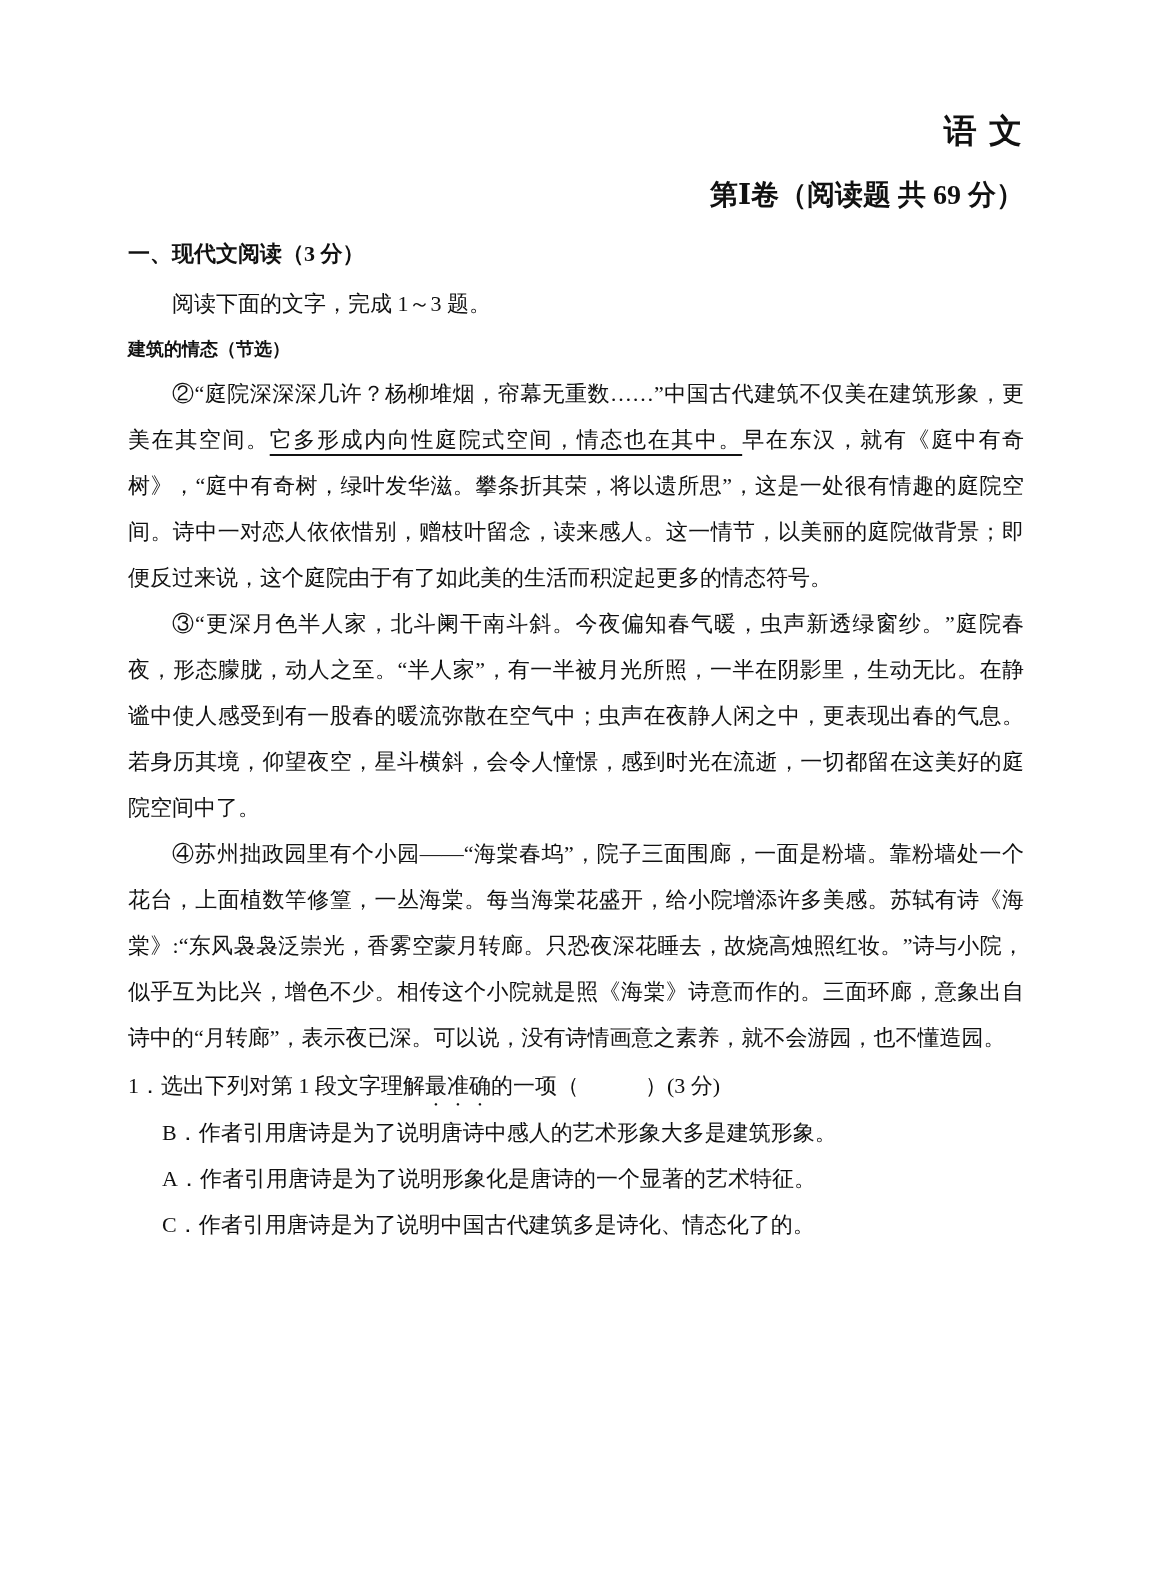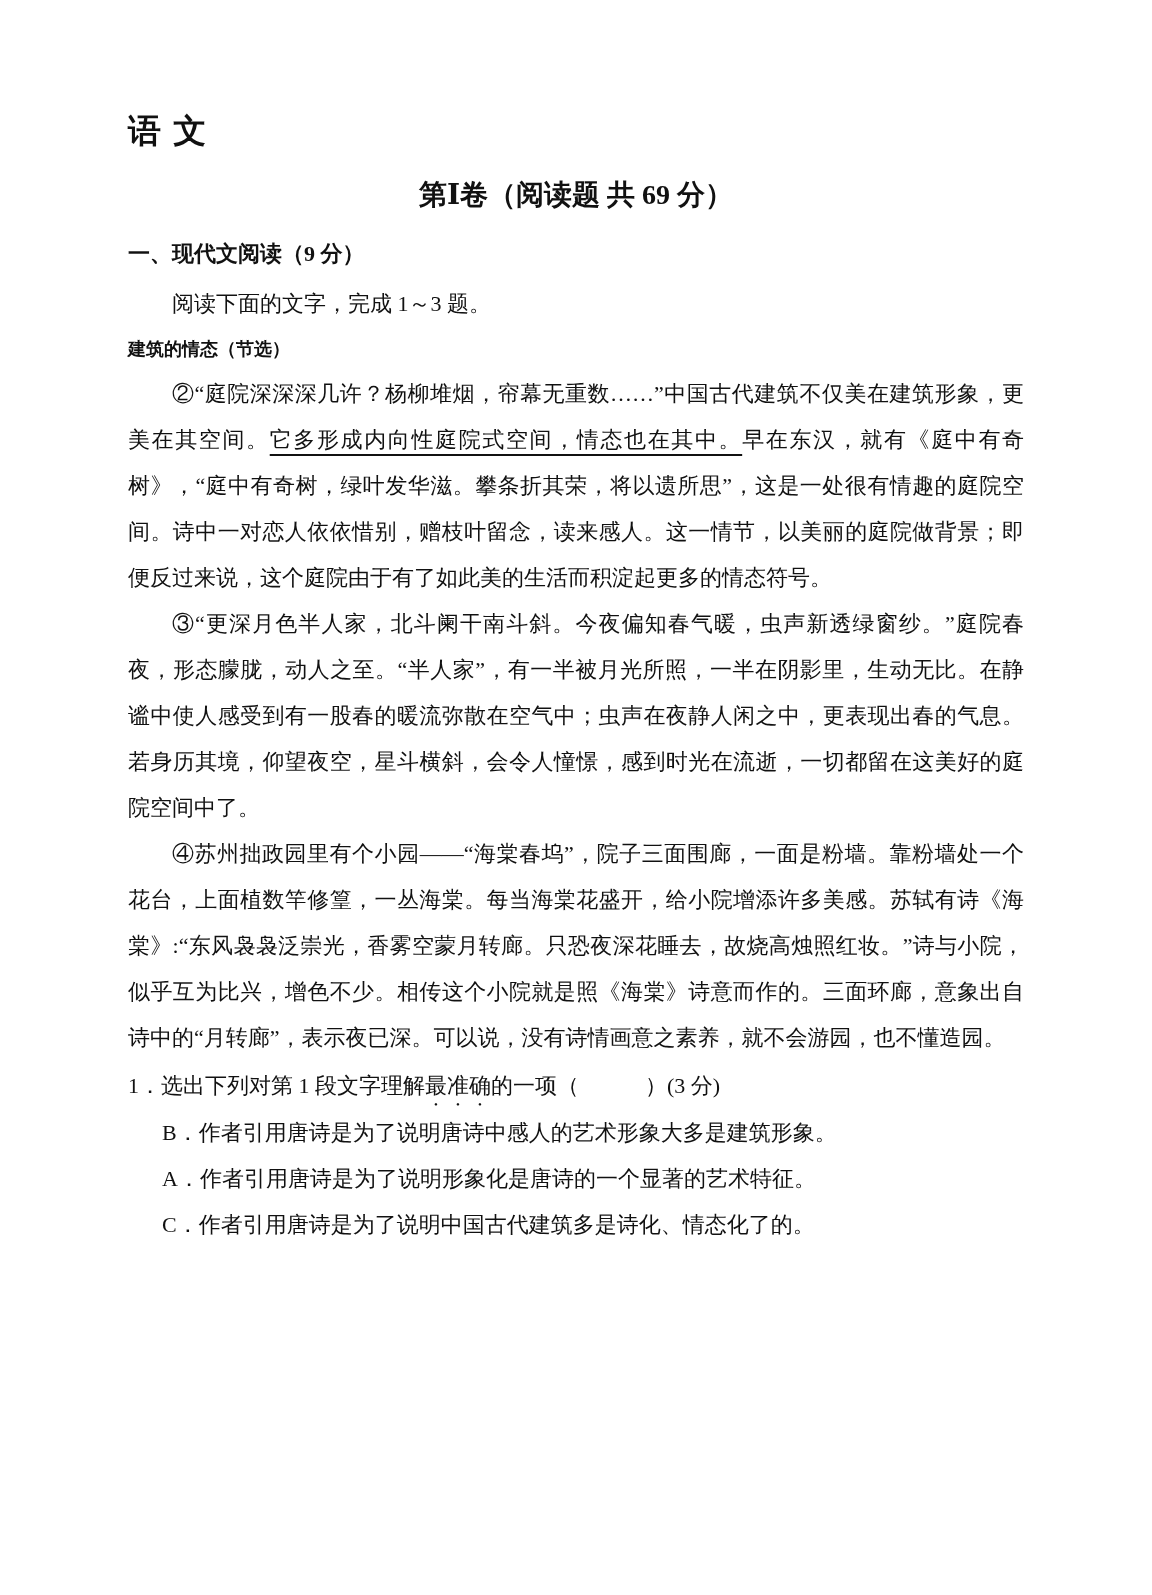--- a/index.html
+++ b/index.html
@@ -20,29 +20,29 @@
   .exam-title {
     font-size: 34px;
     font-weight: bold;
     text-align: center;
     margin: 0 0 30px 0;
     line-height: 1.2;
   }
   .subject-title {
     font-size: 33px;
     font-weight: bold;
-    text-align: left;
+    text-align: right;
     margin: 0 0 26px 0;
     letter-spacing: 2px;
     line-height: 1.2;
   }
   .section-title {
     font-size: 28px;
     font-weight: bold;
-    text-align: center;
+    text-align: right;
     margin: 0 0 22px 0;
     line-height: 1.2;
   }
   .part-heading {
     font-size: 22px;
     font-weight: bold;
     margin: 0 0 6px 0;
     line-height: 42px;
   }
   .body-text {
@@ -83,21 +83,21 @@
 </head>
 <body>
 
 <div class="page">
 
 
   <h2 class="subject-title">语 文</h2>
 
   <h3 class="section-title">第Ⅰ卷（阅读题 共 69 分）</h3>
 
-  <div class="part-heading">一、现代文阅读（9 分）</div>
+  <div class="part-heading">一、现代文阅读（3 分）</div>
 
   <p class="body-text indent-2">阅读下面的文字，完成 1～3 题。</p>
 
   <p class="article-title">建筑的情态（节选）</p>
 
 
   <p class="body-text indent-2"><span>②“庭院深深深几许？杨柳堆烟，帘幕无重数……”中国古代建筑不仅美在建筑形象，更美在其空间。</span><span class="underlined-clause">它多形成内向性庭院式空间，情态也在其中。</span><span>早在东汉，就有《庭中有奇树》，“庭中有奇树，绿叶发华滋。攀条折其荣，将以遗所思”，这是一处很有情趣的庭院空间。诗中一对恋人依依惜别，赠枝叶留念，读来感人。这一情节，以美丽的庭院做背景；即便反过来说，这个庭院由于有了如此美的生活而积淀起更多的情态符号。</span></p>
 
   <p class="body-text indent-2">③“更深月色半人家，北斗阑干南斗斜。今夜偏知春气暖，虫声新透绿窗纱。”庭院春夜，形态朦胧，动人之至。“半人家”，有一半被月光所照，一半在阴影里，生动无比。在静谧中使人感受到有一股春的暖流弥散在空气中；虫声在夜静人闲之中，更表现出春的气息。若身历其境，仰望夜空，星斗横斜，会令人憧憬，感到时光在流逝，一切都留在这美好的庭院空间中了。</p>
 

